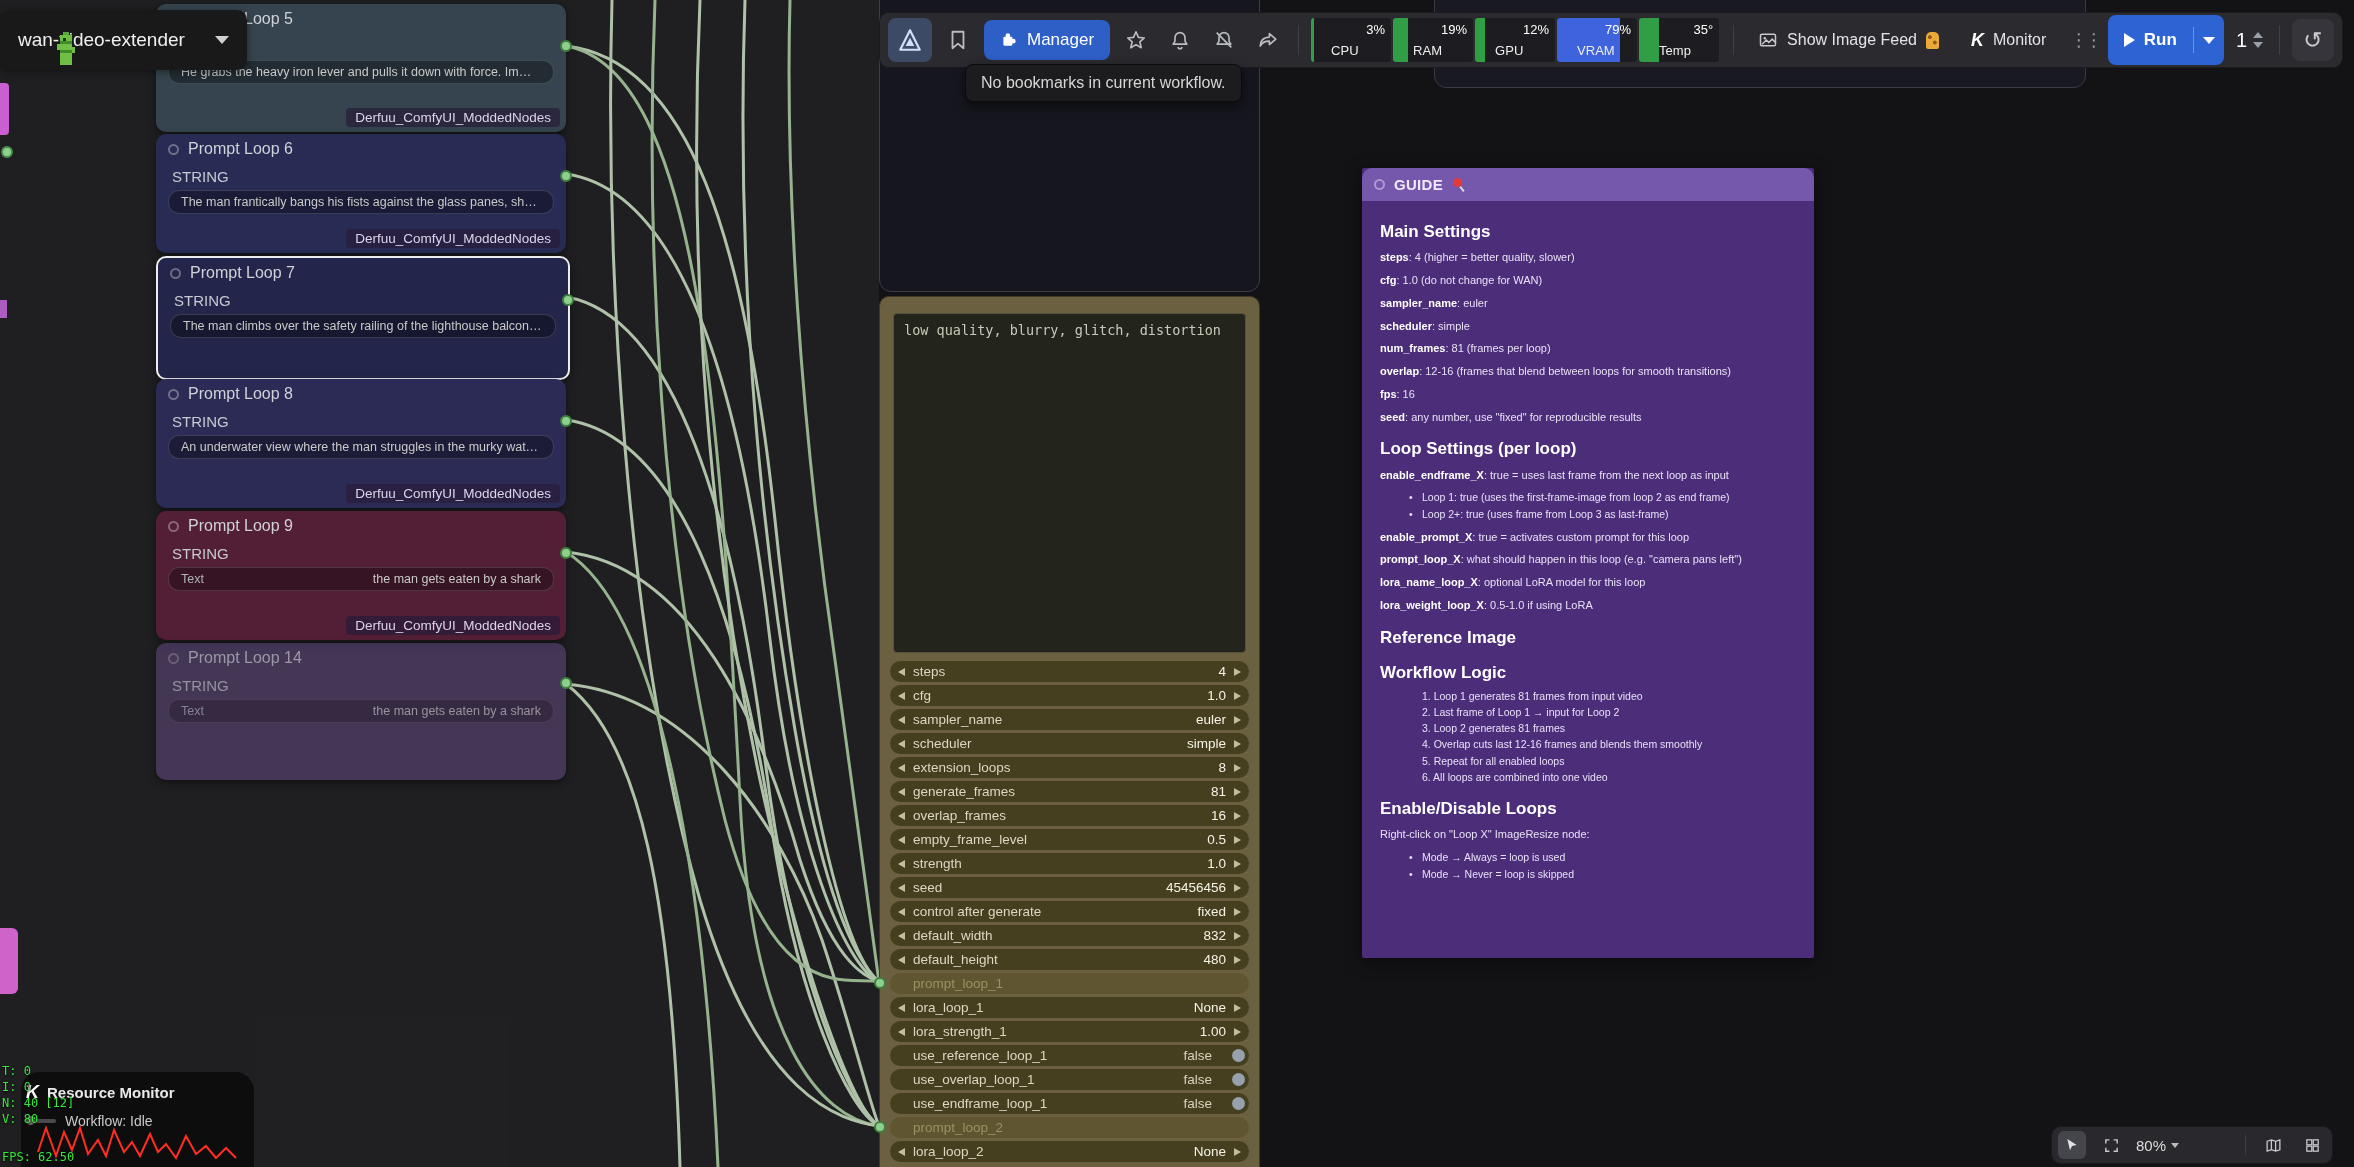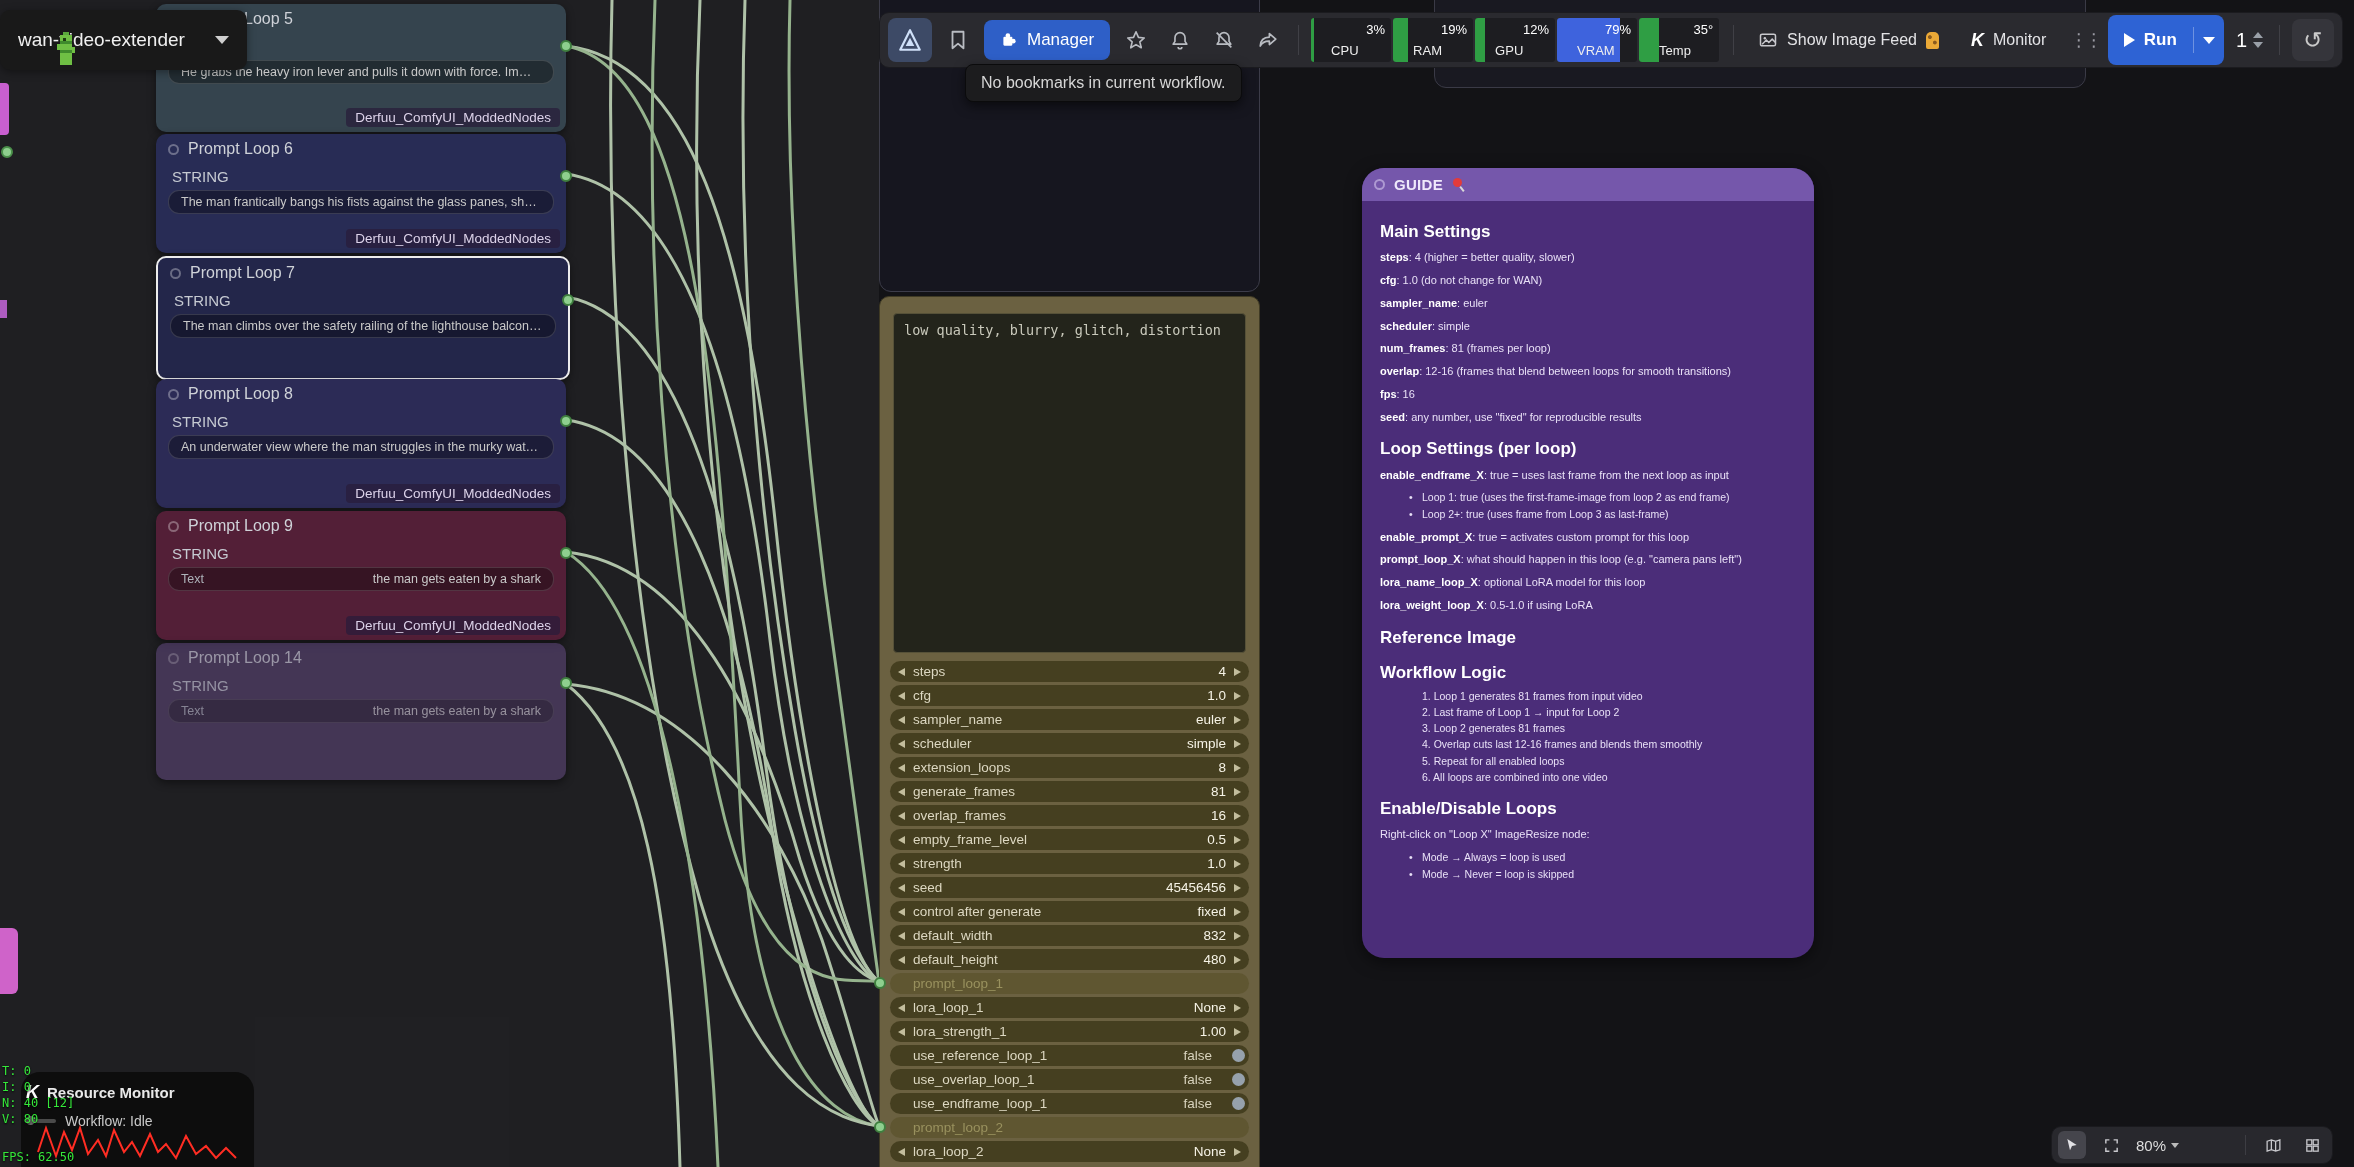--- a/index.html
+++ b/index.html
@@ -56,21 +56,21 @@
   .knob{display:none;}
   .wrow.toggle .knob{display:block;position:absolute;right:4px;top:4px;width:13px;height:13px;border-radius:50%;background:#96a1ac;}
   .wrow.toggle .wval{margin-right:22px;color:#d8d3bd;}
   .wrow.input{background:#5f5631;}
   .wrow.input .wname{color:#99915e;}
   .mport{position:absolute;left:-6px;width:12px;height:12px;border-radius:50%;background:#8ecf8e;border:2px solid #3f7f3f;box-sizing:border-box;}
   #mport1{top:680px;}
   #mport2{top:824px;}
 
   
-  #guideNode{left:1362px;top:168px;width:452px;height:790px;background:#4b2d79;border-radius:22px;box-shadow:0 4px 16px rgba(0,0,0,.5);z-index:3;overflow:hidden;}
+  #guideNode{left:1362px;top:168px;width:452px;height:790px;background:#4b2d79;border-radius:2px;box-shadow:0 4px 16px rgba(0,0,0,.5);z-index:3;overflow:hidden;}
   .ghead{height:33px;background:#7557ab;border-radius:10px 10px 0 0;display:flex;align-items:center;gap:9px;padding:0 12px;}
   .ghead .pdot{border-color:rgba(230,220,250,.5);}
   .gtitle{font-size:15px;color:#efe9fb;font-weight:bold;letter-spacing:.3px;}
   .pin{position:relative;width:14px;height:15px;flex:none;}
   .pin::before{content:"";position:absolute;left:1px;top:1px;width:9px;height:9px;border-radius:50%;background:#e23b3b;}
   .pin::after{content:"";position:absolute;left:9px;top:9px;width:2px;height:6px;background:#d8d8d8;transform:rotate(-38deg);}
   .gbody{padding:6px 18px 10px;color:#e9e1f7;}
   .gblock{line-height:1.25;}
   .gblock.h1{font-size:22px;font-weight:bold;color:#fff;margin:10px 0 8px;}
   .gblock.h2{font-size:17px;font-weight:bold;color:#fff;margin:14px 0 7px;}

